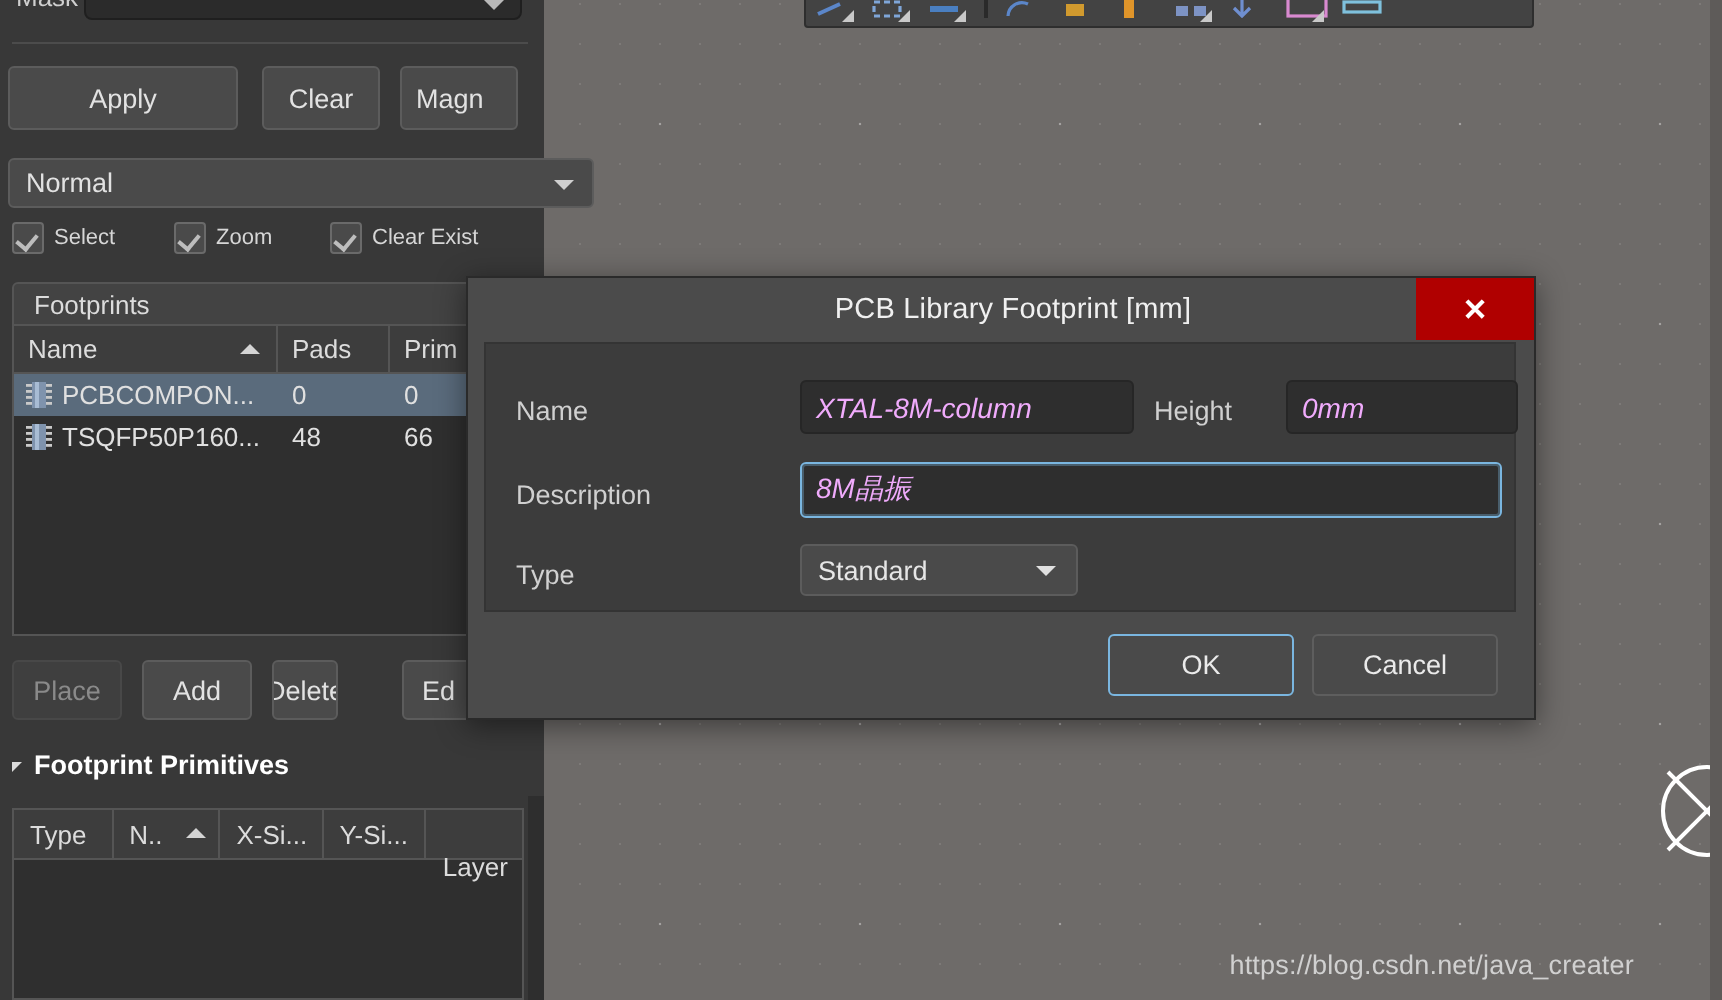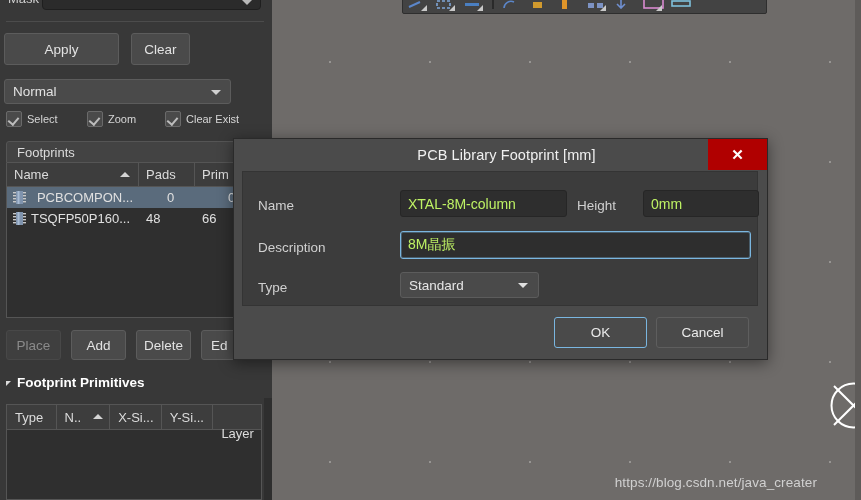--- a/index.html
+++ b/index.html
@@ -115,21 +115,21 @@
     overflow: hidden;
     white-space: nowrap;
   }
   .btn.disabled { color: #8a8a8a; border-color: #484848; background: #3f3f3f; }
 
   #btn-apply { position: absolute; left: 4px;  top: 33px; width: 115px; height: 32px; }
   #btn-clear { position: absolute; left: 131px; top: 33px; width: 59px;  height: 32px; }
   #btn-magnify { position: absolute; left: 200px; top: 33px; width: 59px; height: 32px; justify-content: flex-start; padding-left: 7px;}
 
   .normal-combo {
-    position: absolute; left: 4px; top: 79px; width: 227px; height: 25px;
+    position: absolute; left: 4px; top: 79px; width: 293px; height: 25px;
     background: #4a4a4a;
     border: 1px solid #5c5c5c;
     border-radius: 3px;
     box-sizing: border-box;
     color: #e2e2e2;
     font-size: 13.5px;
     display: flex; align-items: center;
     padding-left: 8px;
   }
   .normal-combo .arrow {
@@ -200,30 +200,30 @@
     position: absolute; right: 8px; top: 9px;
     width: 0; height: 0;
     border-left: 5px solid transparent;
     border-right: 5px solid transparent;
     border-bottom: 5px solid #d4d4d4;
   }
   .fp-row {
     display: flex; height: 21px; align-items: center;
     font-size: 13px; color: #e0e0e0;
   }
-  .fp-row.sel { background: #5a6b7c; text-align: center; }
+  .fp-row.sel { background: #5a6b7c; }
   .fp-row .icn { width: 24px; display: flex; justify-content: center; }
   .fp-row .nm { width: 108px; overflow: hidden; white-space: nowrap; }
   .fp-row .pd { width: 56px; padding-left: 7px; box-sizing: border-box;}
   .fp-row .pr { width: 66px; padding-left: 7px; box-sizing: border-box;}
 
   
   #btn-place  { position: absolute; left: 6px;   top: 330px; width: 55px; height: 30px; }
   #btn-add    { position: absolute; left: 71px;  top: 330px; width: 55px; height: 30px; }
-  #btn-delete { position: absolute; left: 136px; top: 330px; width: 55px; height: 30px; }
+  #btn-delete { position: absolute; left: 136px; top: 330px; width: 33px; height: 30px; }
   #btn-edit   { position: absolute; left: 201px; top: 330px; width: 55px; height: 30px; justify-content: flex-start; padding-left: 9px;}
 
   .fpp-header {
     position: absolute; left: 6px; top: 375px;
     font-size: 13.5px; font-weight: bold; color: #ffffff;
     display: flex; align-items: center; gap: 6px;
   }
   .tri-collapse {
     width: 0; height: 0;
     border-top: 5px solid #dcdcdc;
@@ -306,27 +306,28 @@
   .dlg-label {
     position: absolute;
     font-size: 13.5px; color: #d0d0d0;
   }
   .txtfield {
     position: absolute;
     background: #2e2e2e;
     border: 1px solid #262626;
     border-radius: 3px;
     box-sizing: border-box;
-    color: #bef264;
+    color: #f0abfc;
     font-size: 14px;
     display: flex; align-items: center;
     padding-left: 7px;
     font-family: "Liberation Sans", sans-serif;
     overflow: hidden;
     white-space: nowrap;
+    font-style: italic;
   }
   .txtfield.focused {
     border: 1px solid #7ab6e0;
     box-shadow: 0 0 0 1px rgba(122,182,224,0.35) inset;
   }
   .typecombo {
     position: absolute;
     background: #4a4a4a;
     border: 1px solid #5c5c5c;
     border-radius: 3px;
@@ -441,20 +442,21 @@
 
     <div class="mask-label">Mask</div>
     <div class="mask-combo">
       <div class="arrow"></div>
     </div>
 
     <div class="panel-sep" style="top:21px;"></div>
 
     <div class="btn" id="btn-apply">Apply</div>
     <div class="btn" id="btn-clear">Clear</div>
+    <div class="btn" id="btn-magnify">Magn</div>
 
     <div class="normal-combo">
       <span>Normal</span>
       <div class="arrow"></div>
     </div>
 
     <div class="cbrow" style="left:6px;">
       <div class="cbox"></div>
       <span class="cblabel">Select</span>
     </div>

